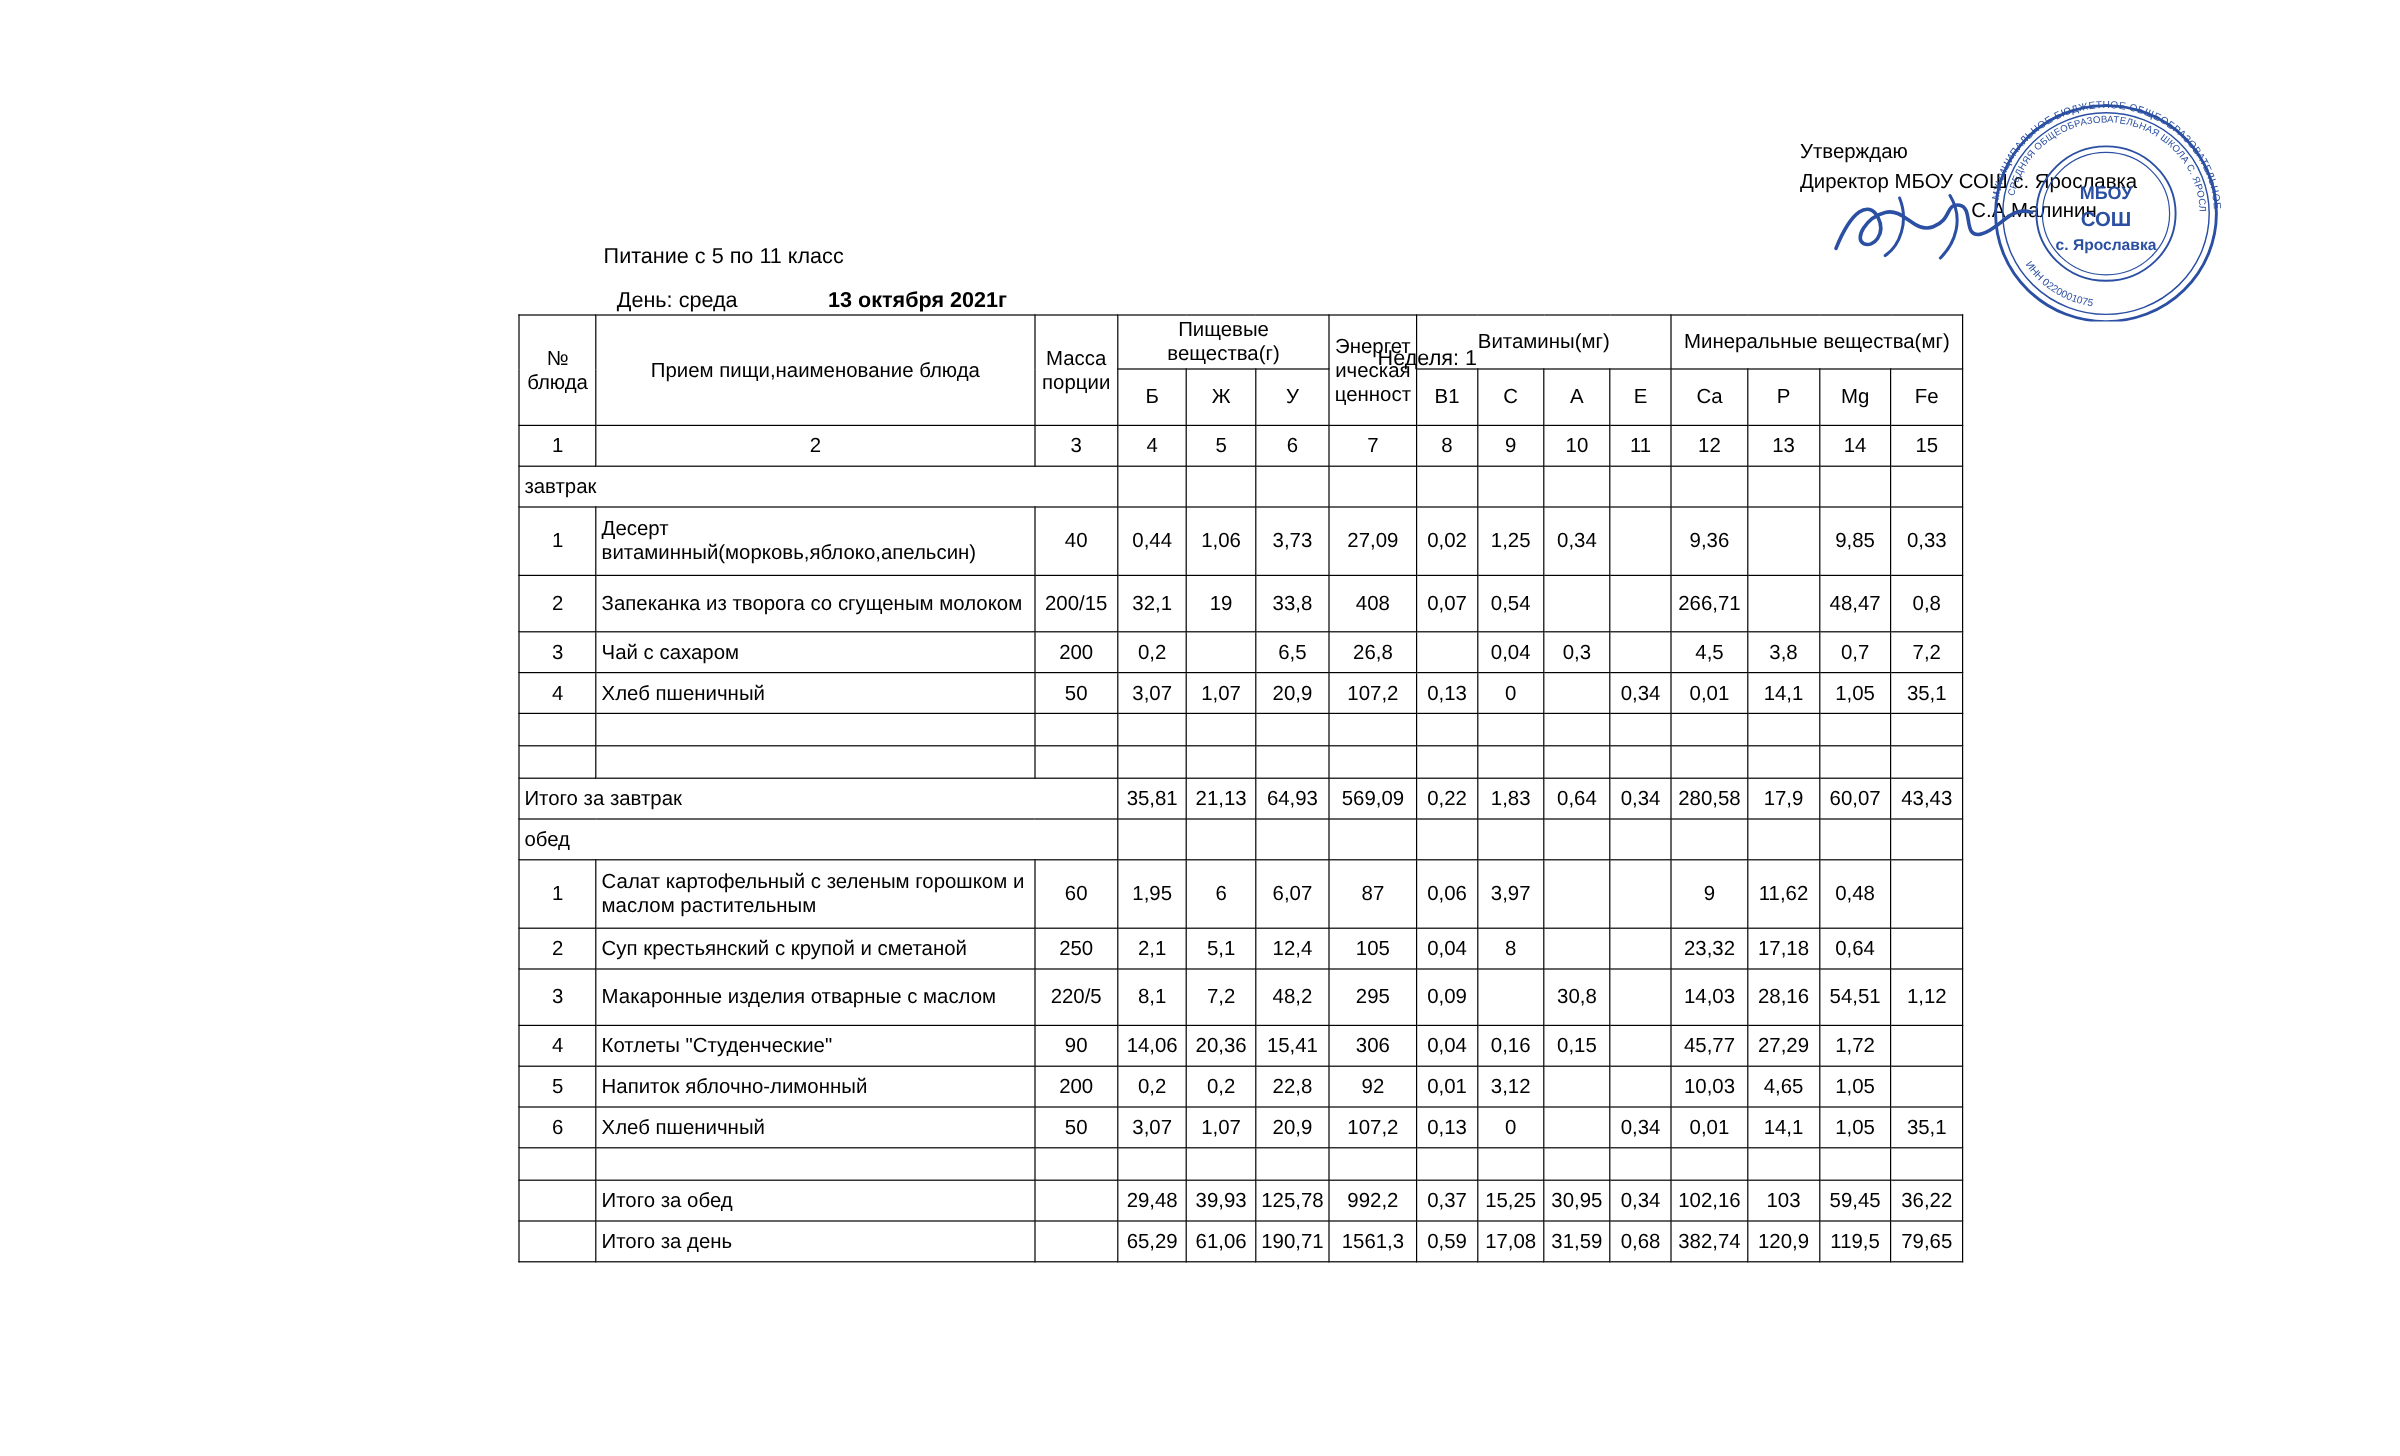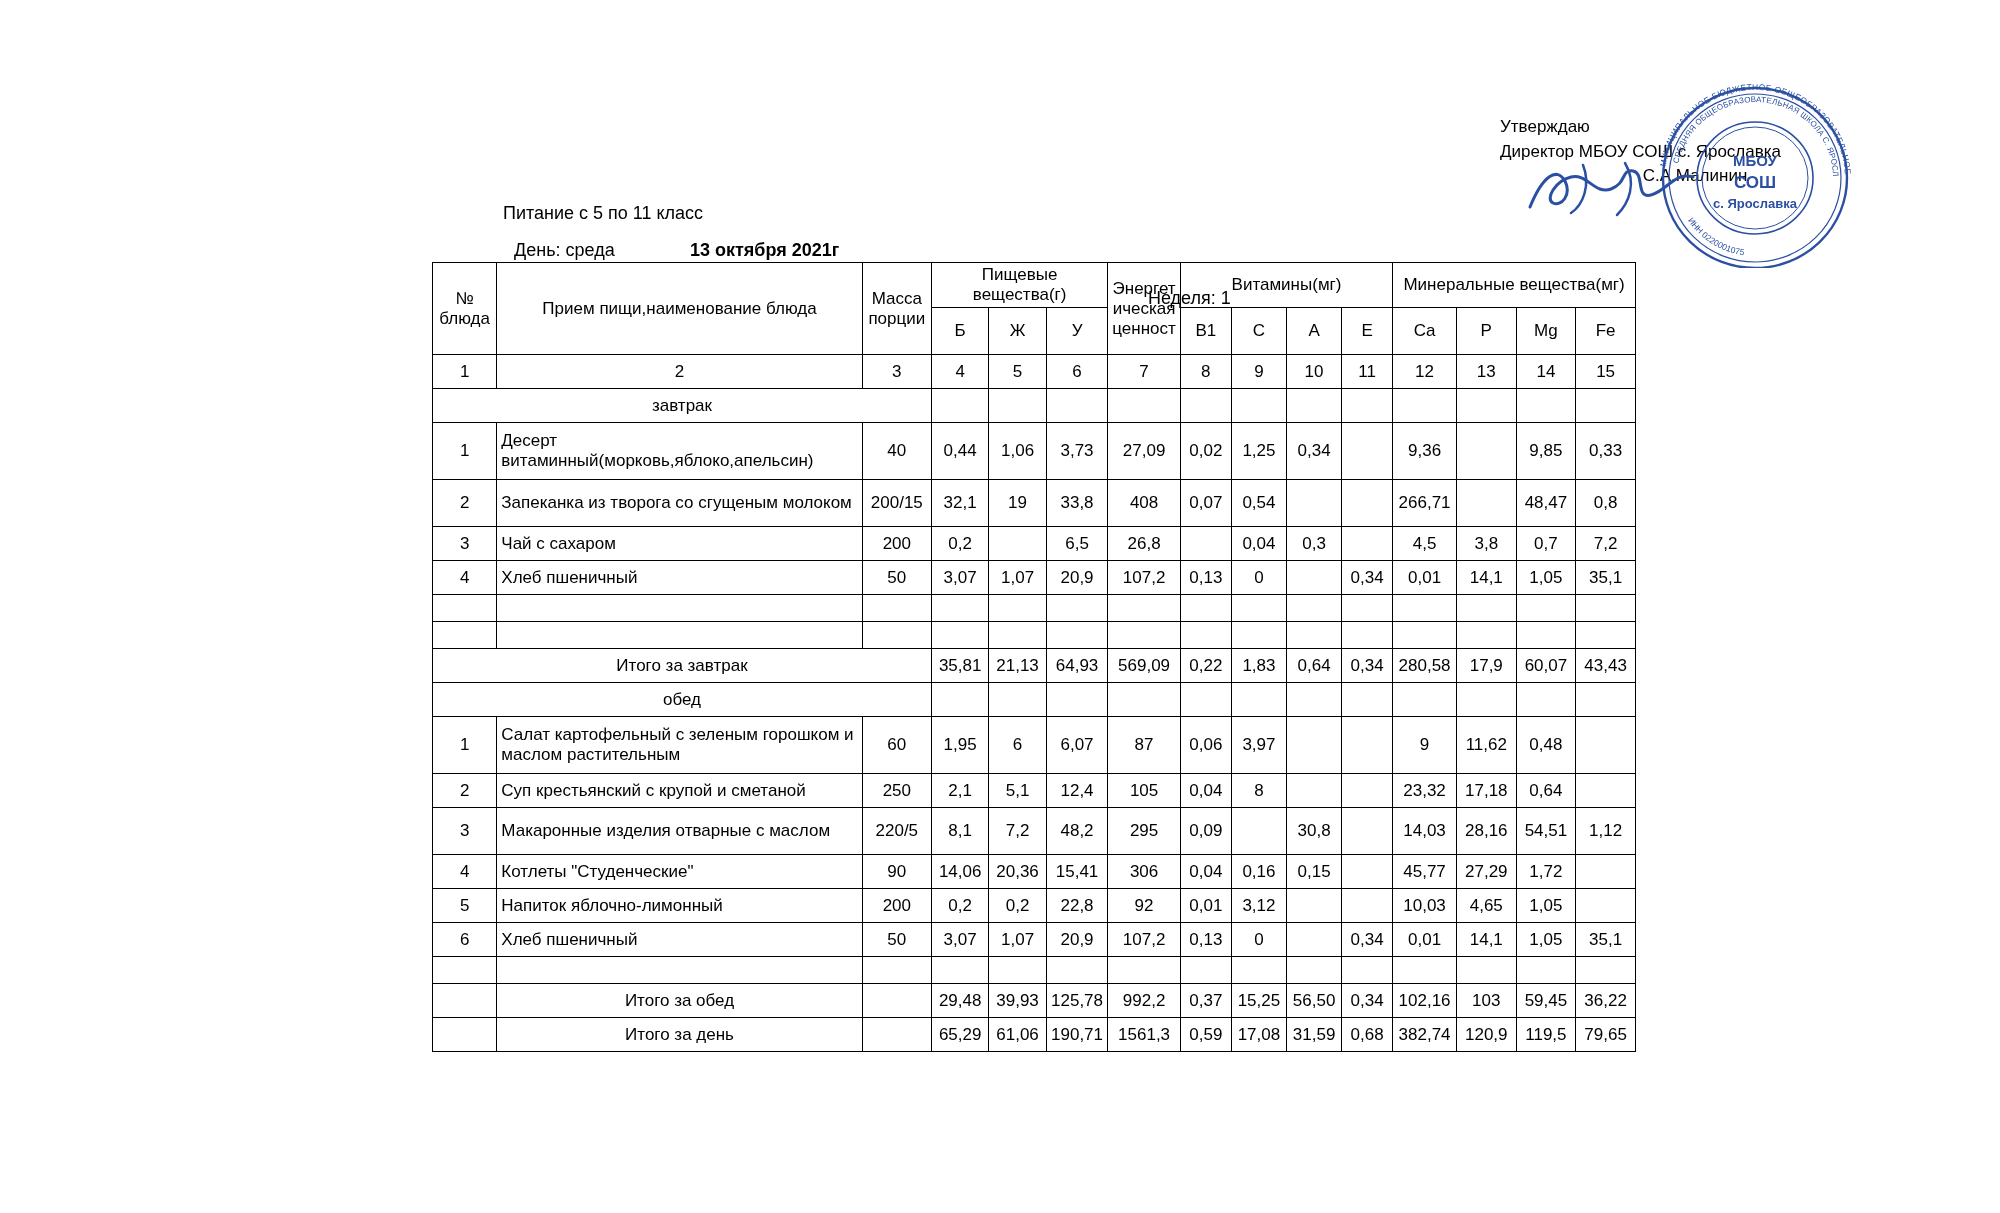--- a/index.html
+++ b/index.html
@@ -59,21 +59,21 @@
   .c-num{width:68px;text-align:center;}
   .c-name{width:400px;text-align:left;}
   .c-mass{width:72px;text-align:center;}
   .c-n{width:62px;text-align:center;}
   .c-en{width:72px;text-align:center;}
   .c-v{width:58px;text-align:center;}
   .c-m{width:66px;text-align:center;}
 
   .th-center{text-align:center;}
   .rownum{text-align:center;}
-  .sec{font-weight:bold;text-align:center;}
+  .sec{font-weight:bold;text-align:left;}
   .tot{font-weight:bold;}
   .val{text-align:center;}
   .b{font-weight:bold;}
   tr.tall td{height:42px;}
   tr.short td{height:29px;}
   tr.blank td{height:22px;}
   tr.xtall td{height:52px;}
 </style>
 </head>
 <body>
@@ -478,21 +478,21 @@
       <tr class="short tot">
         <td></td>
         <td class="sec">Итого за обед</td>
         <td></td>
         <td class="val b">29,48</td>
         <td class="val b">39,93</td>
         <td class="val b">125,78</td>
         <td class="val b">992,2</td>
         <td class="val b">0,37</td>
         <td class="val b">15,25</td>
-        <td class="val b">56,50</td>
+        <td class="val b">30,95</td>
         <td class="val b">0,34</td>
         <td class="val b">102,16</td>
         <td class="val b">103</td>
         <td class="val b">59,45</td>
         <td class="val b">36,22</td>
       </tr>
 
       <tr class="short tot">
         <td></td>
         <td class="sec">Итого за день</td>

